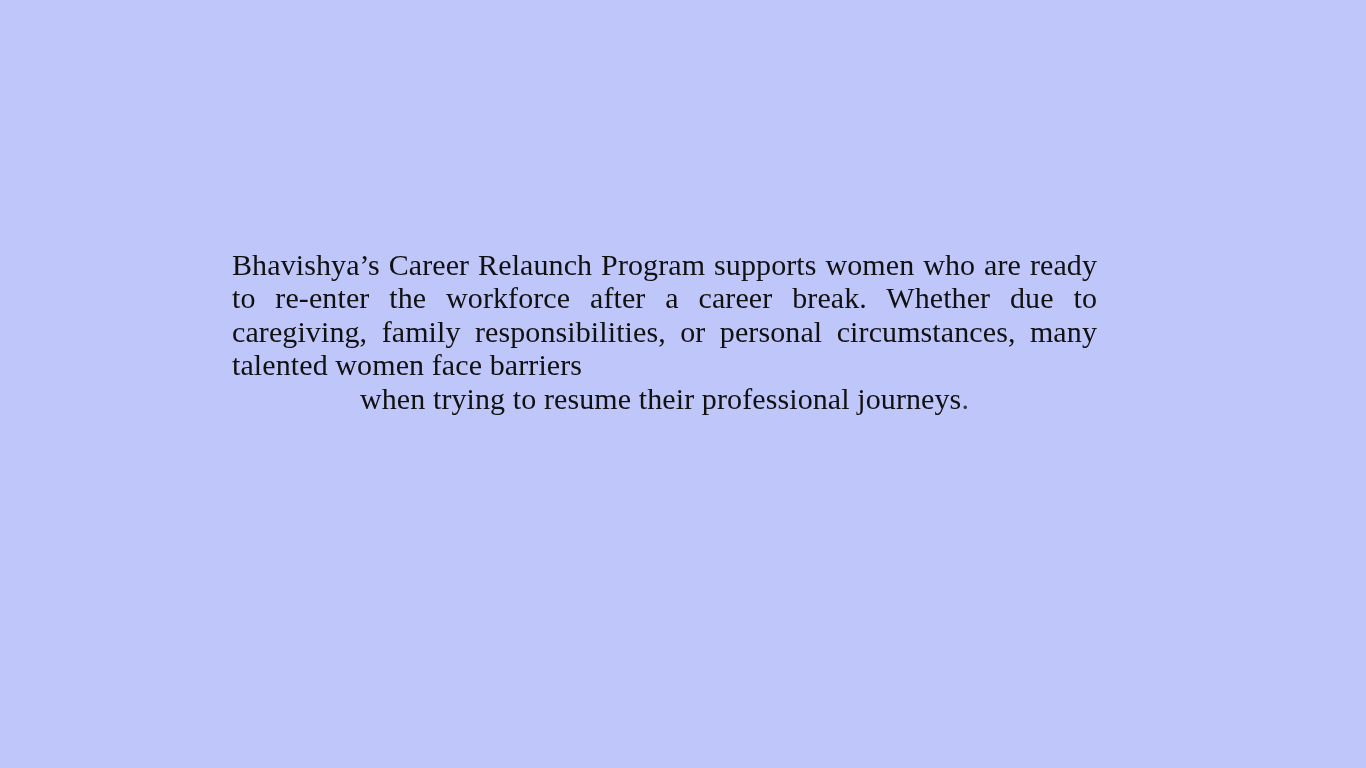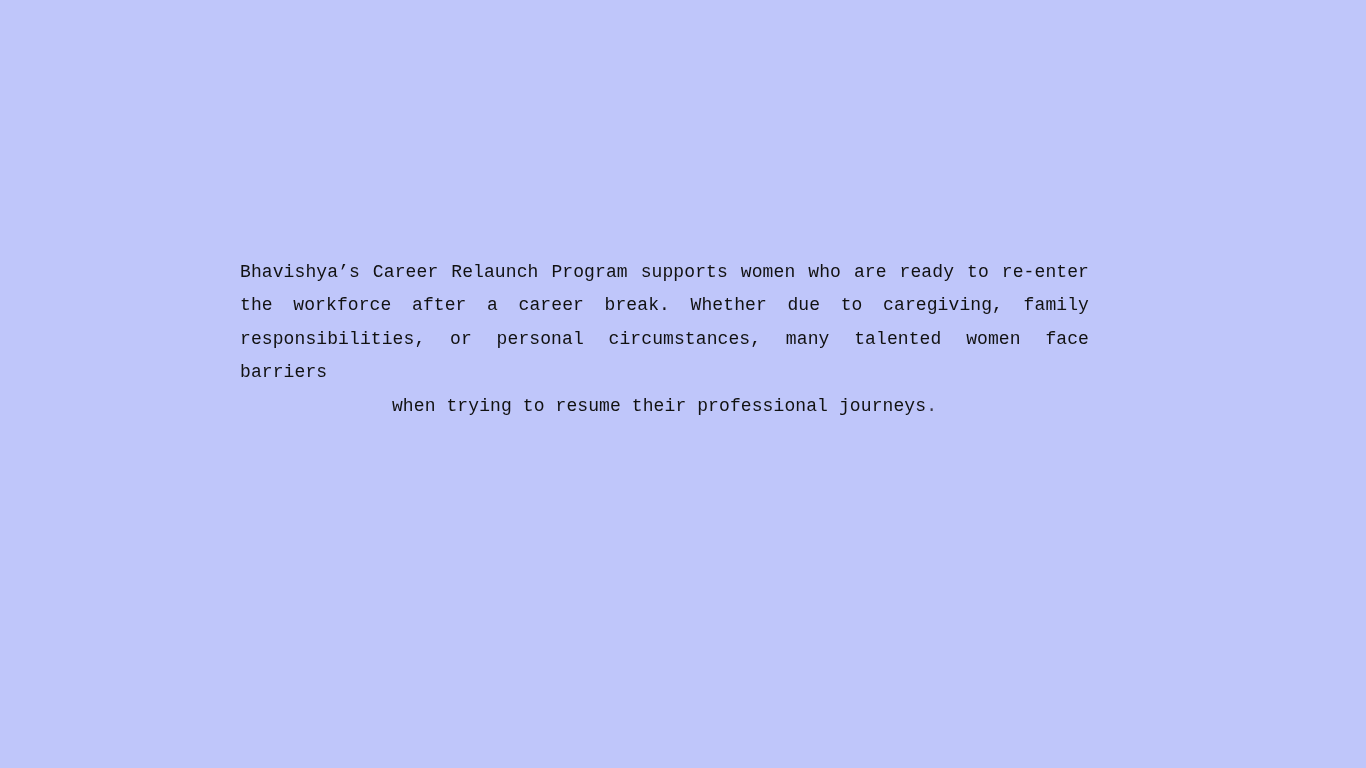--- a/index.html
+++ b/index.html
@@ -24,23 +24,23 @@
   }
 
   .content-block {
     position: absolute;
     left: 228px;
     top: 244px;
     width: 873px;
   }
 
   .body-paragraph {
-    margin: 12px;
-    font-family: Liberation Mono, monospace;
-    font-size: 18px;
+    margin: 4px;
+    font-family: Liberation Serif, serif;
+    font-size: 30px;
     line-height: 33.4px;
     letter-spacing: 0.1px;
     color: #111111;
     text-align: justify;
     text-justify: inter-word;
     white-space: pre-wrap;
     word-break: normal;
     hyphens: none;
   }
 

